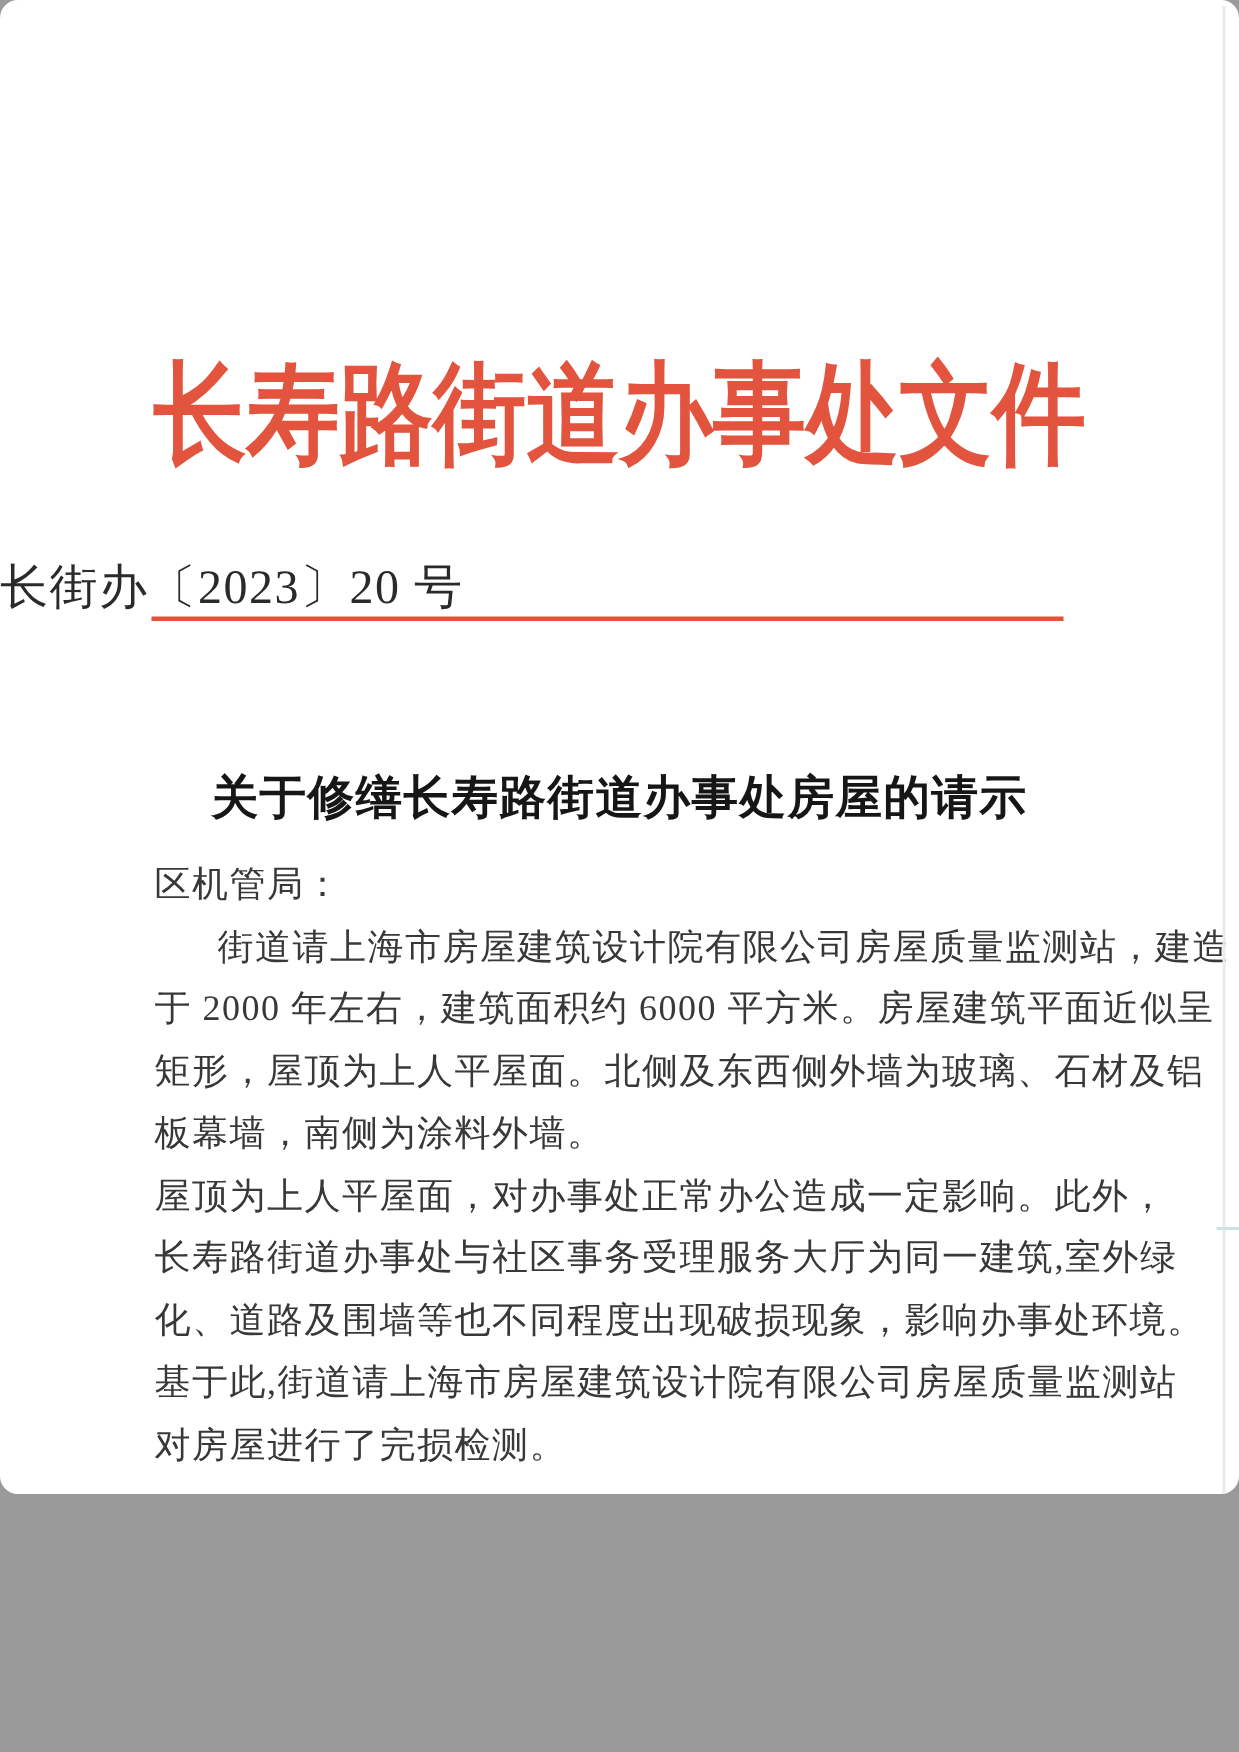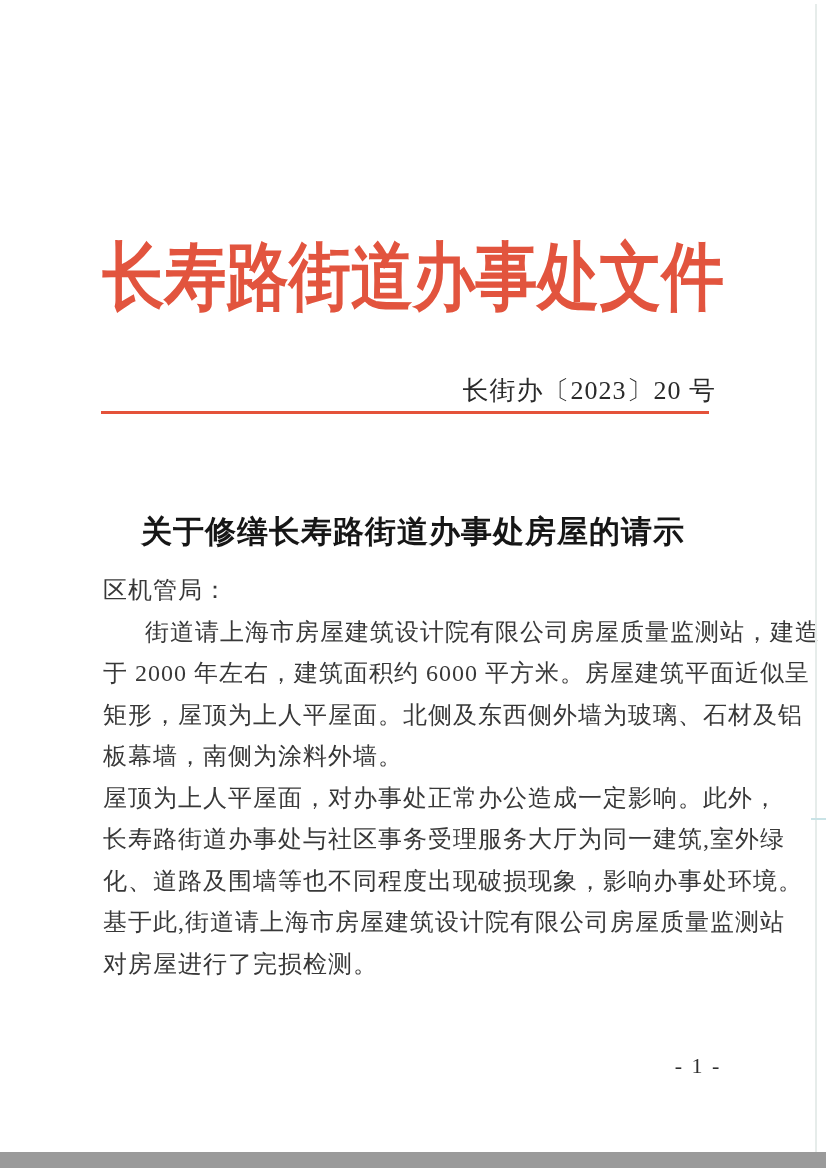--- a/index.html
+++ b/index.html
@@ -2,24 +2,25 @@
 <html><head>
 <meta charset="utf-8">
 <style>
   * { margin: 0; padding: 0; box-sizing: border-box; }
   html, body { background: #9a9a9a; }
   body { font-family: "Liberation Serif", "DejaVu Serif", serif; }
 
   .page {
     position: relative;
     width: 826px;
-    height: 1152px;
+    height: 996px;
     margin: 0 auto;
     background: #ffffff;
     overflow: hidden;
+    border-radius: 12px;
   }
 
   
   .doc-title {
     position: absolute;
     top: 234px;
     left: 0;
     width: 826px;
     text-align: center;
     font-size: 74px;
@@ -31,22 +32,22 @@
     white-space: nowrap;
     line-height: 86px;
   }
 
   
   .doc-number {
     position: absolute;
     top: 375px;
     left: 0;
     width: 716px;
-    text-align: right;
-    font-size: 26px;
+    text-align: left;
+    font-size: 32px;
     letter-spacing: 1px;
     color: #2a2a2a;
     line-height: 32px;
     white-space: nowrap;
   }
 
   
   .red-rule {
     position: absolute;
     top: 411px;

